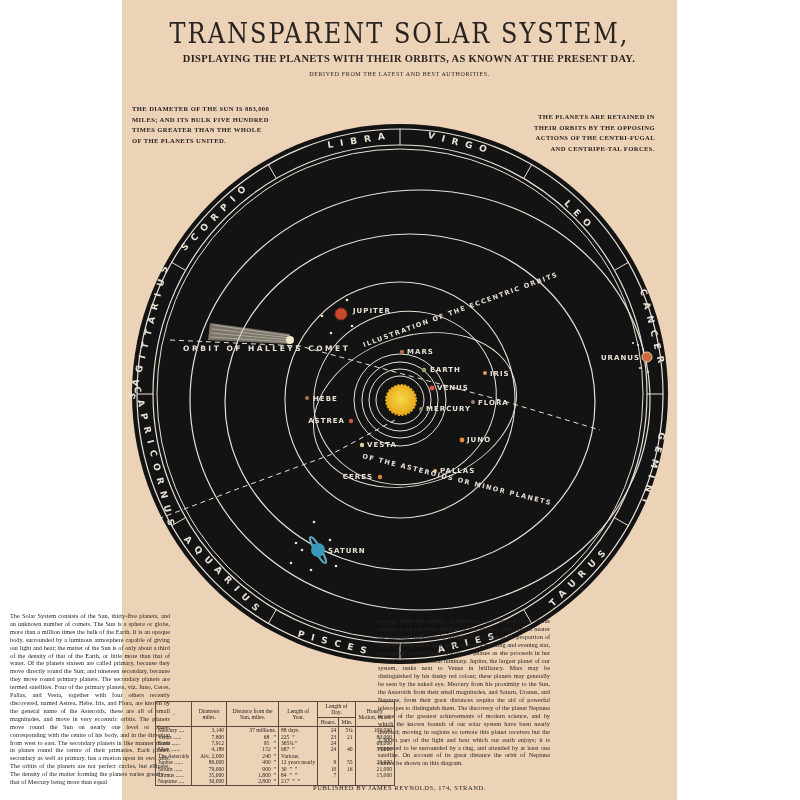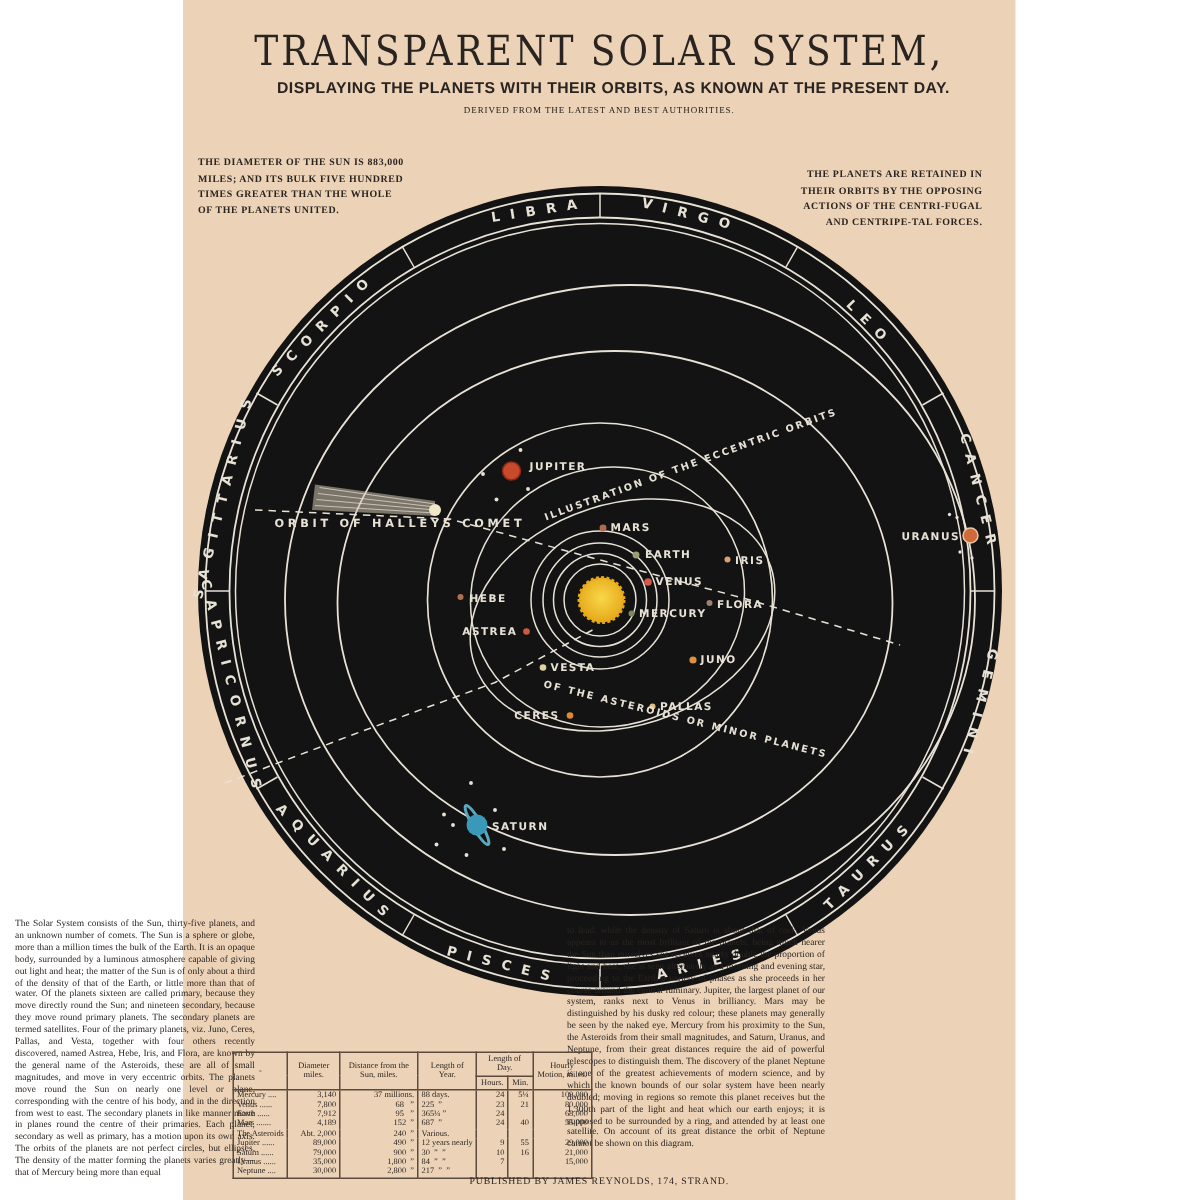--- a/index.html
+++ b/index.html
@@ -1,19 +1,19 @@
 <!DOCTYPE html>
 <html><head>
 <meta charset="utf-8">
 <style>
   html,body{margin:0;padding:0;background:#ffffff;}
   body{width:800px;height:800px;position:relative;overflow:hidden;font-family:"DejaVu Serif",serif;}
   .poster{position:absolute;left:122px;top:0;width:555px;height:800px;background:#ecd3b7;}
   .title{position:absolute;left:0;top:20px;width:555px;text-align:center;font-family:"DejaVu Serif",serif;font-size:24px;letter-spacing:2px;color:#2a2421;transform:scaleY(1.15);}
-  .subtitle{position:absolute;left:0;top:53px;width:574px;text-align:center;font-family:Liberation Sans, sans-serif;font-weight:bold;font-size:10.5px;color:#2a2421;letter-spacing:.3px;}
+  .subtitle{position:absolute;left:0;top:53px;width:574px;text-align:center;font-family:Liberation Serif, serif;font-weight:bold;font-size:10.5px;color:#2a2421;letter-spacing:.3px;}
   .derived{position:absolute;left:0;top:71px;width:555px;text-align:center;font-family:"Liberation Serif",serif;font-size:6px;color:#2a2421;letter-spacing:.6px;}
   .note{position:absolute;font-family:"Liberation Serif",serif;font-weight:bold;font-size:6.6px;line-height:10.7px;color:#2a2421;letter-spacing:.4px;text-transform:uppercase;}
   .note-left{left:10px;top:104px;width:140px;text-align:left;}
   .note-right{left:405px;top:112px;width:128px;text-align:right;}
   .body-text{position:absolute;font-family:"Liberation Serif",serif;font-size:6.3px;line-height:7.9px;color:#2a2421;text-align:justify;}
   .body-left{left:10px;top:612px;width:160px;}
   .body-right{left:378px;top:617px;width:172px;}
   .diagram{position:absolute;left:0;top:0;}
   .table-wrap{position:absolute;left:155px;top:701px;width:240px;font-family:"Liberation Serif",serif;color:#2a2421;}
   table{border-collapse:collapse;width:100%;font-size:5.6px;line-height:6.4px;}

